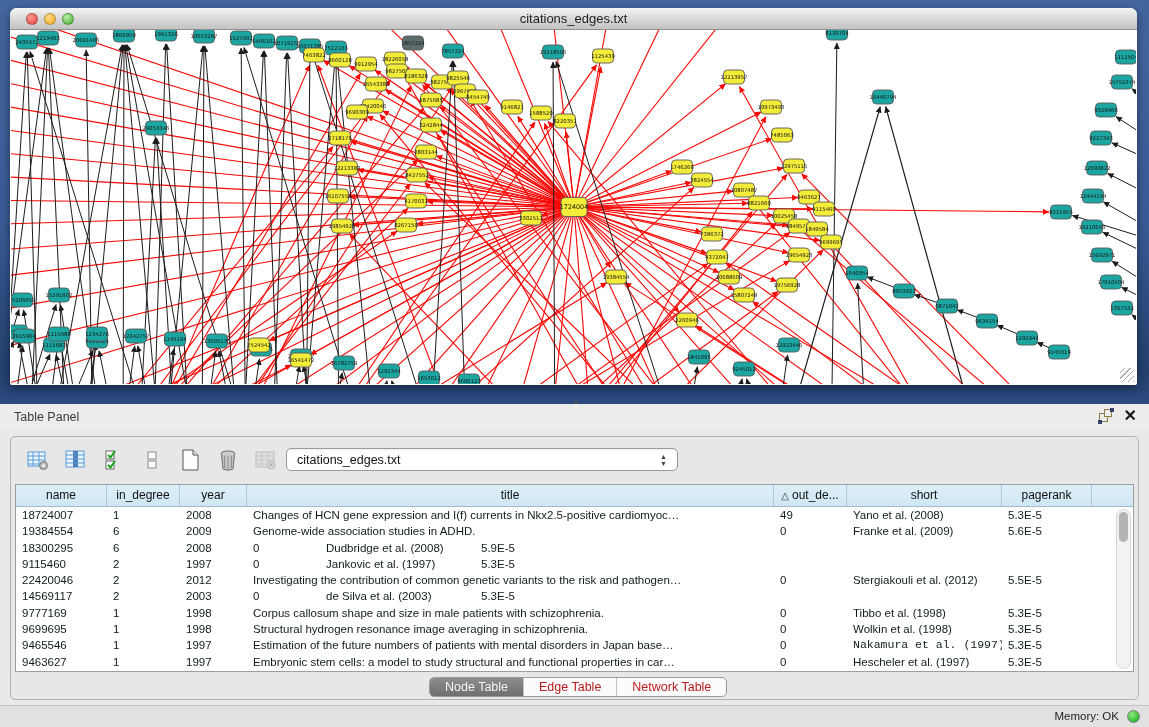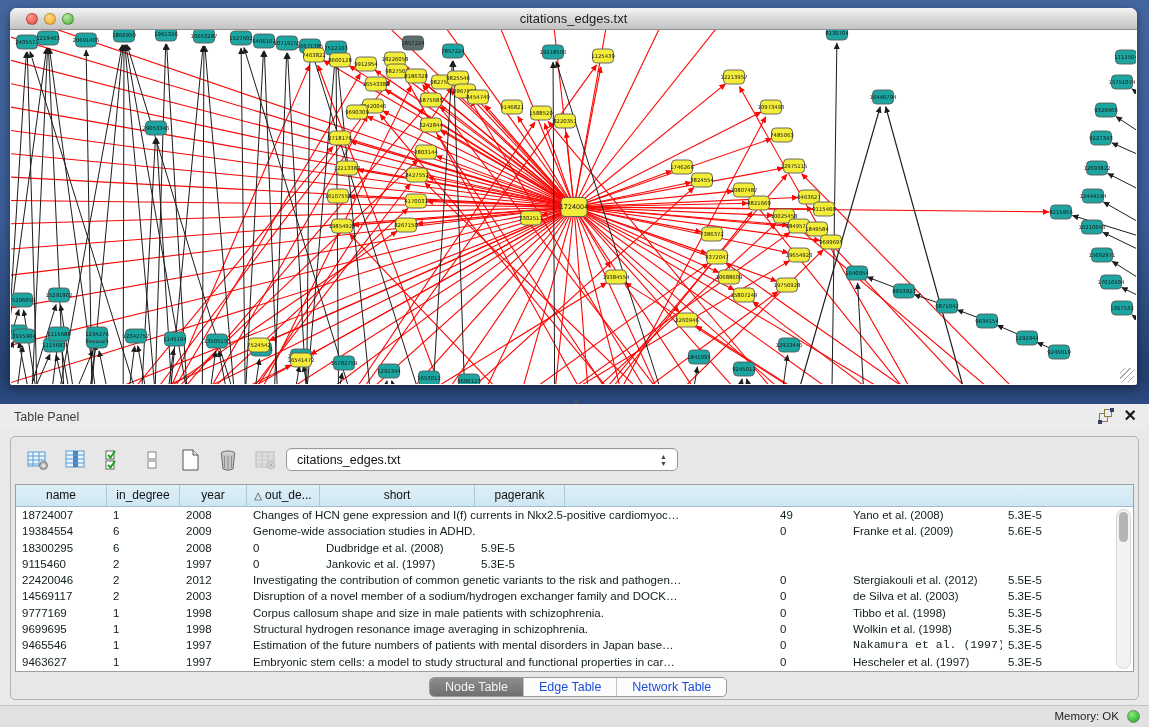--- a/index.html
+++ b/index.html
@@ -62,21 +62,21 @@
   .tbody { position:relative; }
   .trow { display:flex; height:16.3px; }
   .td { font-size:11.5px; color:#101c1c; line-height:16px; padding-left:6px;
         overflow:hidden; white-space:nowrap; }
   .vscroll { position:absolute; right:2px; top:24px; width:15px; height:160px;
              background:#f2f2f2; border:1px solid #d6d6d6; border-radius:8px; }
   .vthumb { position:absolute; left:2px; top:2px; width:9px; height:30px; background:#b4b4b4; border-radius:5px; }
 
   .tabs { position:absolute; left:418px; top:240px; height:20px; display:flex;
           border:1px solid #9a9a9a; border-radius:5px; overflow:hidden; background:#fcfcfc; }
-  .tab { font-size:12.5px; padding:2px 15px 0; color:#1d4ed8; cursor:pointer; border-right:1px solid #c2c2c2; }
+  .tab { font-size:12.5px; padding:2px 15px 0; color:#b91c1c; cursor:pointer; border-right:1px solid #c2c2c2; }
   .tab:last-child { border-right:none; }
   .tab.sel { background:linear-gradient(180deg,#8d8d8d,#6f6f6f); color:#f4f4f4; }
 
   .status-bar { position:absolute; left:0; top:705px; width:1149px; height:22px;
                 background:#e1e1e1; border-top:1px solid #c2c2c2; }
   .mem-label { position:absolute; right:30px; top:4px; font-size:11.5px; color:#222; }
   .mem-dot { position:absolute; right:9px; top:4px; width:13px; height:13px; border-radius:50%;
              background:radial-gradient(circle at 35% 30%,#8ceb7f,#2fb92f 75%); border:1px solid #7c7c7c; }
 
   .ic-fx { font-family:"DejaVu Serif", serif; font-style:italic; font-size:15px; color:#111; }
@@ -844,20 +844,21 @@
     <div class="combo">
       <span>citations_edges.txt</span>
       <span class="arrows">▲<br>▼</span>
     </div>
 
     <div class="dtable">
       <div class="thead" id="thead">
           <div class="th" style="width: 91px;">name</div>
           <div class="th" style="width: 73px;">in_degree</div>
           <div class="th" style="width: 67px;">year</div>
+          <div class="th" style="width: 527px;">title</div>
           <div class="th" style="width: 73px;"><span class="sort-tri">△</span>out_de...</div>
           <div class="th" style="width: 155px;">short</div>
           <div class="th" style="width: 90px;">pagerank</div>
         </div>
       <div class="tbody" id="tbody">
           <div class="trow">
             <div class="td" style="width: 91px;">18724007</div>
             <div class="td" style="width: 73px;">1</div>
             <div class="td" style="width: 67px;">2008</div>
             <div class="td" style="width: 527px;">Changes of HCN gene expression and I(f) currents in Nkx2.5-positive cardiomyoc…</div>
@@ -896,21 +897,20 @@
             <div class="td" style="width: 67px;">2012</div>
             <div class="td" style="width: 527px;">Investigating the contribution of common genetic variants to the risk and pathogen…</div>
             <div class="td" style="width: 73px;">0</div>
             <div class="td" style="width: 155px;">Stergiakouli et al. (2012)</div>
             <div class="td" style="width: 90px;">5.5E-5</div>
           </div>
           <div class="trow">
             <div class="td" style="width: 91px;">14569117</div>
             <div class="td" style="width: 73px;">2</div>
             <div class="td" style="width: 67px;">2003</div>
-            <div class="td" style="width: 527px;">Disruption of a novel member of a sodium/hydrogen exchanger family and DOCK…</div>
             <div class="td" style="width: 73px;">0</div>
             <div class="td" style="width: 155px;">de Silva et al. (2003)</div>
             <div class="td" style="width: 90px;">5.3E-5</div>
           </div>
           <div class="trow">
             <div class="td" style="width: 91px;">9777169</div>
             <div class="td" style="width: 73px;">1</div>
             <div class="td" style="width: 67px;">1998</div>
             <div class="td" style="width: 527px;">Corpus callosum shape and size in male patients with schizophrenia.</div>
             <div class="td" style="width: 73px;">0</div>

